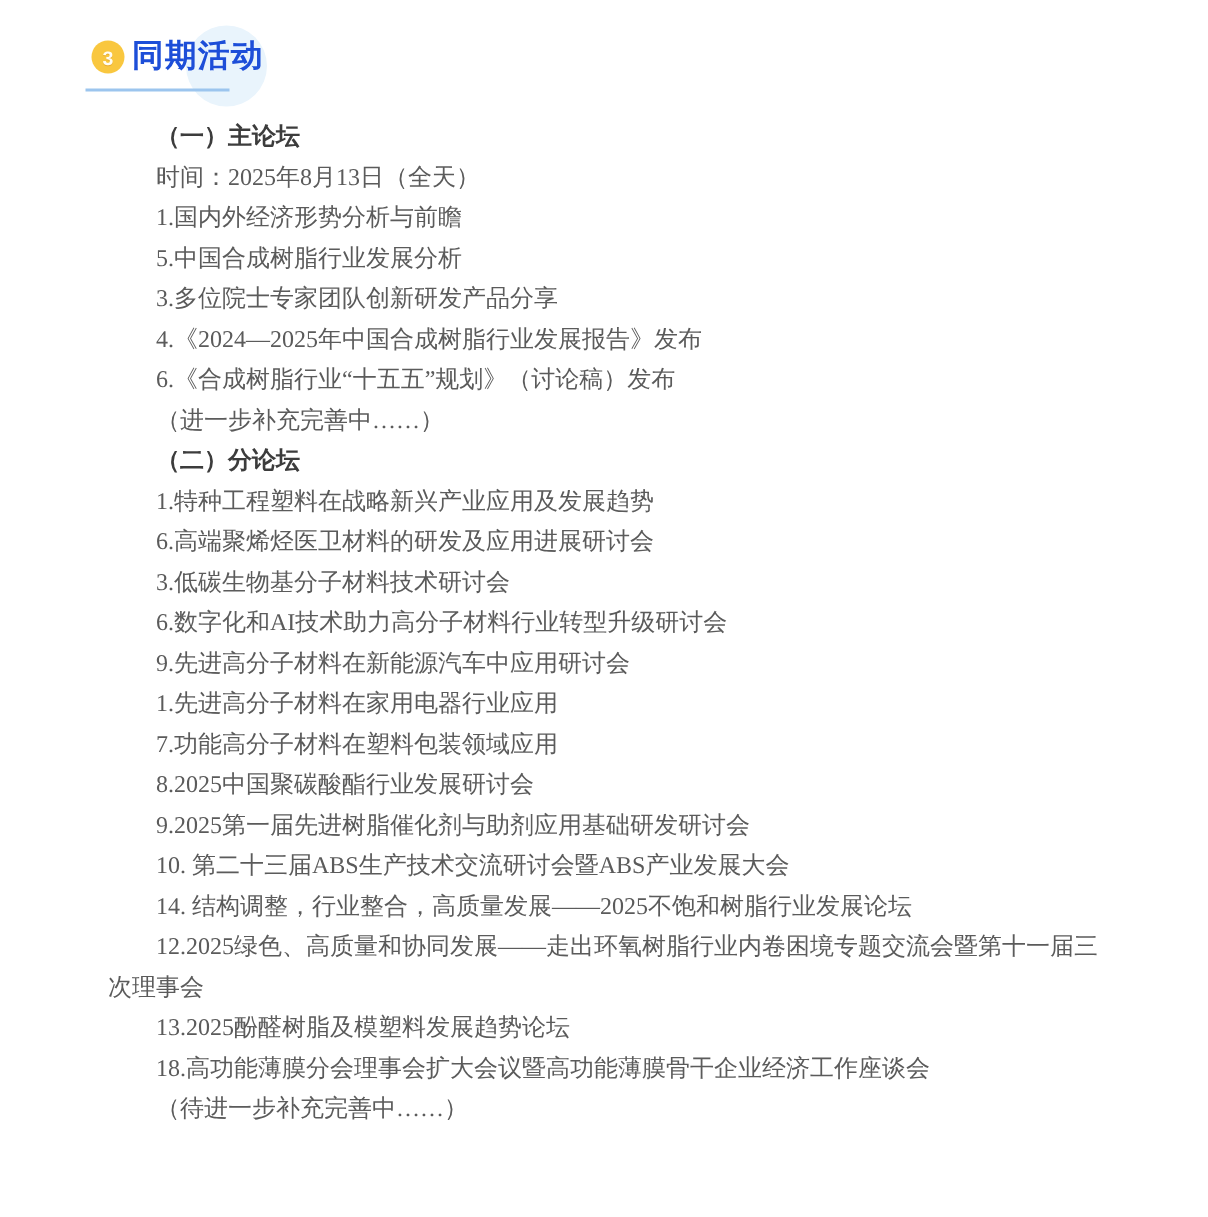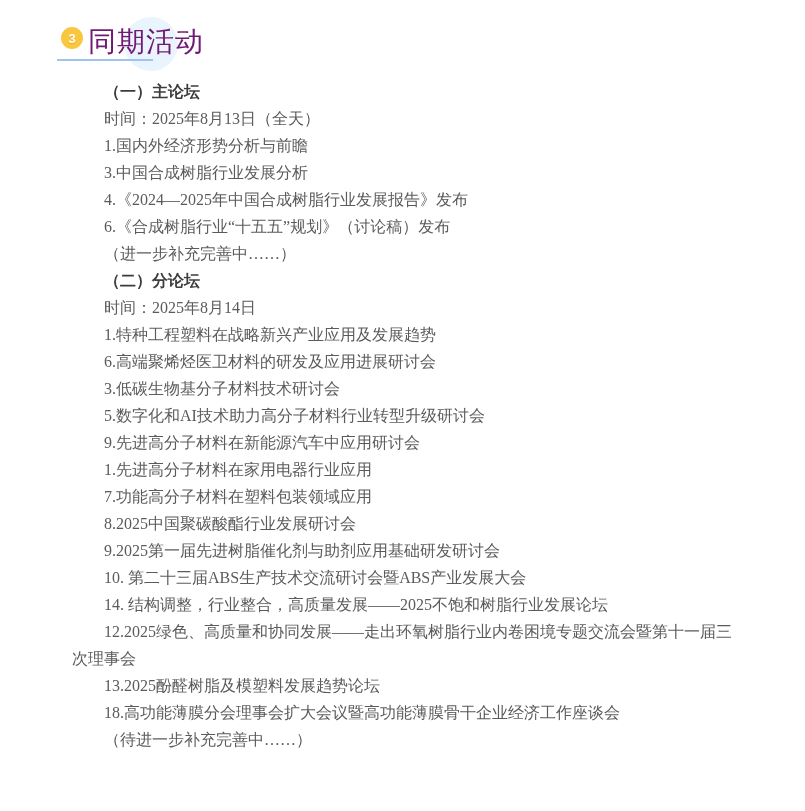--- a/index.html
+++ b/index.html
@@ -21,21 +21,21 @@
   .badge {
     position: absolute; left: 61px; top: 27px;
     width: 22px; height: 22px; border-radius: 50%;
     background: #f9c73f; color: #fffdf2;
     font-size: 13px; font-weight: bold;
     display: flex; align-items: center; justify-content: center;
     z-index: 1; text-shadow: 0 1px 0 #e8a92a;
   }
   .page-title {
     position: absolute; left: 88px; top: 23px;
-    font-size: 28px; font-weight: normal; color: #701a75;
+    font-size: 21px; font-weight: bold; color: #1d4ed8;
     letter-spacing: 1px; z-index: 1; white-space: nowrap;
   }
   .title-underline {
     position: absolute; left: 57px; top: 59px;
     width: 96px; height: 2px; background: #9cc5ee; z-index: 1;
   }
   
   .content {
     position: absolute; top: 78px; left: 72px; width: 662px;
     font-size: 16px; line-height: 27px; color: #5b5b5b;
@@ -53,31 +53,31 @@
     <div class="badge">3</div>
     <div class="page-title">同期活动</div>
     <div class="title-underline"></div>
   </div>
 
   <div class="content">
 
     <p class="sec-heading">（一）主论坛</p>
     <p>时间：2025年8月13日（全天）</p>
     <p>1.国内外经济形势分析与前瞻</p>
-    <p>3.中国合成树脂行业发展分析</p>
+    <p>5.中国合成树脂行业发展分析</p>
+    <p>3.多位院士专家团队创新研发产品分享</p>
     <p>4.《2024—2025年中国合成树脂行业发展报告》发布</p>
     <p>6.《合成树脂行业“十五五”规划》（讨论稿）发布</p>
     <p>（进一步补充完善中……）</p>
 
     <p class="sec-heading">（二）分论坛</p>
-    <p>时间：2025年8月14日</p>
     <p>1.特种工程塑料在战略新兴产业应用及发展趋势</p>
     <p>6.高端聚烯烃医卫材料的研发及应用进展研讨会</p>
     <p>3.低碳生物基分子材料技术研讨会</p>
-    <p>5.数字化和AI技术助力高分子材料行业转型升级研讨会</p>
+    <p>6.数字化和AI技术助力高分子材料行业转型升级研讨会</p>
     <p>9.先进高分子材料在新能源汽车中应用研讨会</p>
     <p>1.先进高分子材料在家用电器行业应用</p>
     <p>7.功能高分子材料在塑料包装领域应用</p>
     <p>8.2025中国聚碳酸酯行业发展研讨会</p>
     <p>9.2025第一届先进树脂催化剂与助剂应用基础研发研讨会</p>
     <p>10. 第二十三届ABS生产技术交流研讨会暨ABS产业发展大会</p>
     <p>14. 结构调整，行业整合，高质量发展——2025不饱和树脂行业发展论坛</p>
     <p>12.2025绿色、高质量和协同发展——走出环氧树脂行业内卷困境专题交流会暨第十一届三次理事会</p>
     <p>13.2025酚醛树脂及模塑料发展趋势论坛</p>
     <p>18.高功能薄膜分会理事会扩大会议暨高功能薄膜骨干企业经济工作座谈会</p>

